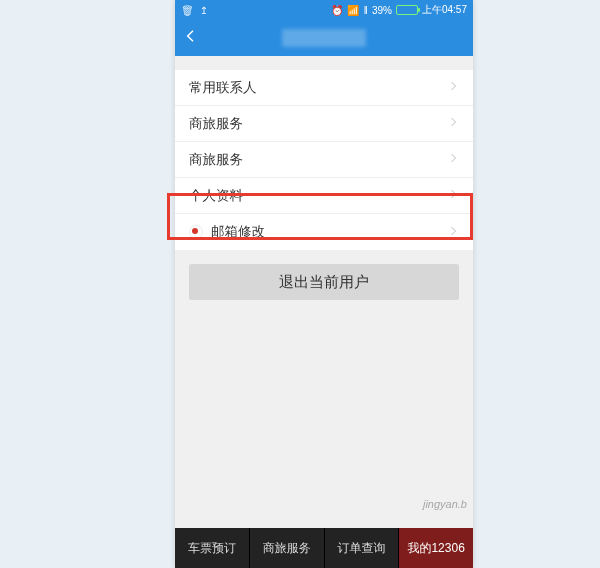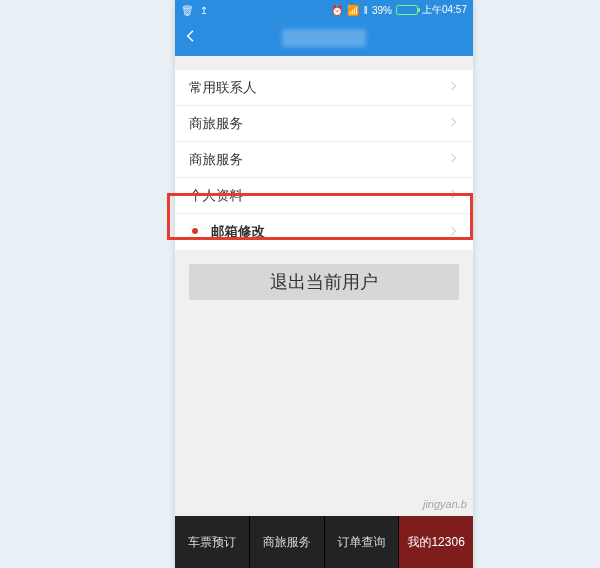--- a/index.html
+++ b/index.html
@@ -68,29 +68,29 @@
     height: 47px;
     border:3px solid #e63b2e;
     pointer-events:none;
   }
   .row.email .badge{
     width:14px;height:14px;background:#fff;border-radius:50%;
     box-shadow:0 0 0 1px #eee inset; margin-right:8px;
     display:inline-block; position:relative;
   }
   .row.email .badge::before{content:"";position:absolute;left:3px;top:3px;width:6px;height:6px;background:#d6372b;border-radius:50%;}
-  .row.email .lbl{display:flex;align-items:center;font-weight:bold;}
+  .row.email .lbl{display:flex;align-items:center;}
   .logout-btn{
     margin:14px 14px 0; height:36px; background:#d7d7d7; color:#333;
     display:flex;align-items:center;justify-content:center;
-    font-size:18px; border-radius:2px;
+    font-size:15px; border-radius:2px;
   }
   .tab-bar{
     position:absolute; bottom:0; left:0; right:0;
-    height:52px; background:#232323; display:flex;
+    height:40px; background:#232323; display:flex;
   }
   .tab{flex:1;display:flex;align-items:center;justify-content:center;color:#ddd;font-size:12px;border-right:1px solid #000;}
   .tab:last-child{border-right:none;background:#7f1d1d;color:#fff;font-weight:500;}
   .watermark{
     position:absolute; right:6px; bottom:58px; color:#888; font-size:11px;
     font-style:italic; opacity:.7;
   }
 </style>
 </head>
 <body>

